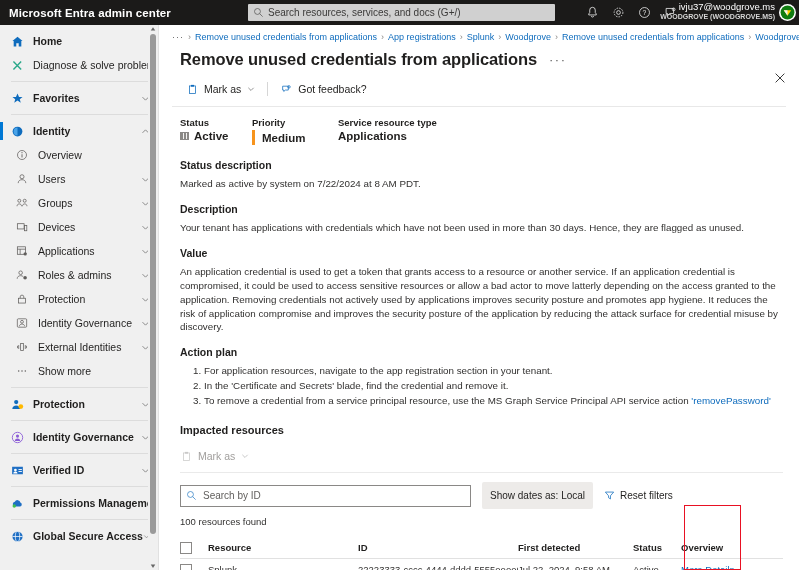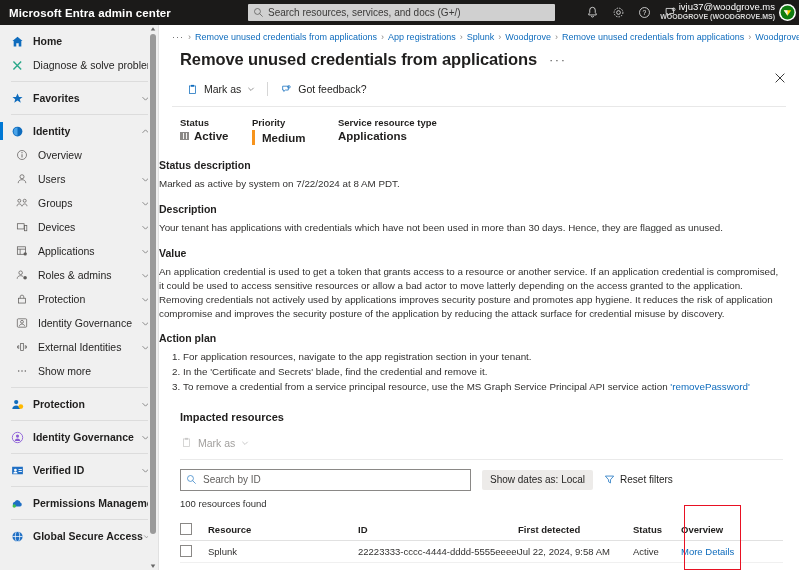--- a/index.html
+++ b/index.html
@@ -96,21 +96,21 @@
   .fact .fv { font-size: 11.5px; font-weight: 700; color: #201f1e; white-space: nowrap; }
   .fact .statusdot {
     width: 9px; height: 8px; margin-right: 5px; flex: none;
     background: repeating-linear-gradient(90deg,#8a8886 0 2px,#f3f2f1 2px 3px);
     border: 1px solid #8a8886;
   }
   .fact .prio-bar { width: 3px; height: 15px; background: #f7941d; margin-right: 7px; flex: none; }
   .f-status { width: 72px; }
   .f-prio   { width: 86px; }
 
-  .sect { padding-right: 16px; }
+  .sect { padding-left: 21px; padding-right: 16px; }
   .sect h2 { margin: 0; font-size: 10.5px; font-weight: 700; color: #201f1e; }
   .sect p { margin: 6px 0 0 0; font-size: 9.8px; line-height: 1.42; color: #323130; }
   .sect ol { margin: 6px 0 0 0; padding-left: 24px; }
   .sect ol li { font-size: 9.8px; line-height: 1.5; color: #323130; }
   .code { color: #0f6cbd; }
 
   .impacted { padding-left: 21px; }
   .impacted h2 { margin: 0; font-size: 11px; font-weight: 700; color: #201f1e; }
 
   .cmdbar2 { display: flex; align-items: center; height: 20px; margin-top: 10px; }
@@ -120,21 +120,21 @@
   .rule2 { height: 1px; background: #eaeaea; margin: 6px 16px 0 0; }
 
   .filters { display: flex; align-items: center; margin-top: 9px; }
   .searchbox {
     width: 291px; height: 22px; border: 1px solid #8a8886; background: #fff;
     display: flex; align-items: center; padding-left: 5px;
   }
   .searchbox .sicon2 { width: 11px; height: 11px; flex: none; opacity: .85; }
   .searchbox .sph { font-size: 10px; color: #605e5c; margin-left: 6px; }
   .pill {
-    margin-left: 11px; height: 20px; background: #edebe9; border-radius: 2px;
+    margin-left: 11px; height: 27px; background: #edebe9; border-radius: 2px;
     display: flex; align-items: center; padding: 0 8px; font-size: 10px; color: #201f1e; white-space: nowrap;
   }
   .resetf { margin-left: 11px; display: flex; align-items: center; }
   .resetf .fi { width: 11px; height: 11px; }
   .resetf .ft { font-size: 10px; color: #201f1e; margin-left: 5px; white-space: nowrap; }
   .foundtxt { font-size: 9.5px; color: #323130; margin-top: 7px; }
 
   
   .tbl { margin-top: 10px; margin-right: 16px; }
   .trow { display: flex; align-items: center; height: 22px; border-bottom: 1px solid #f0f0f0; }

